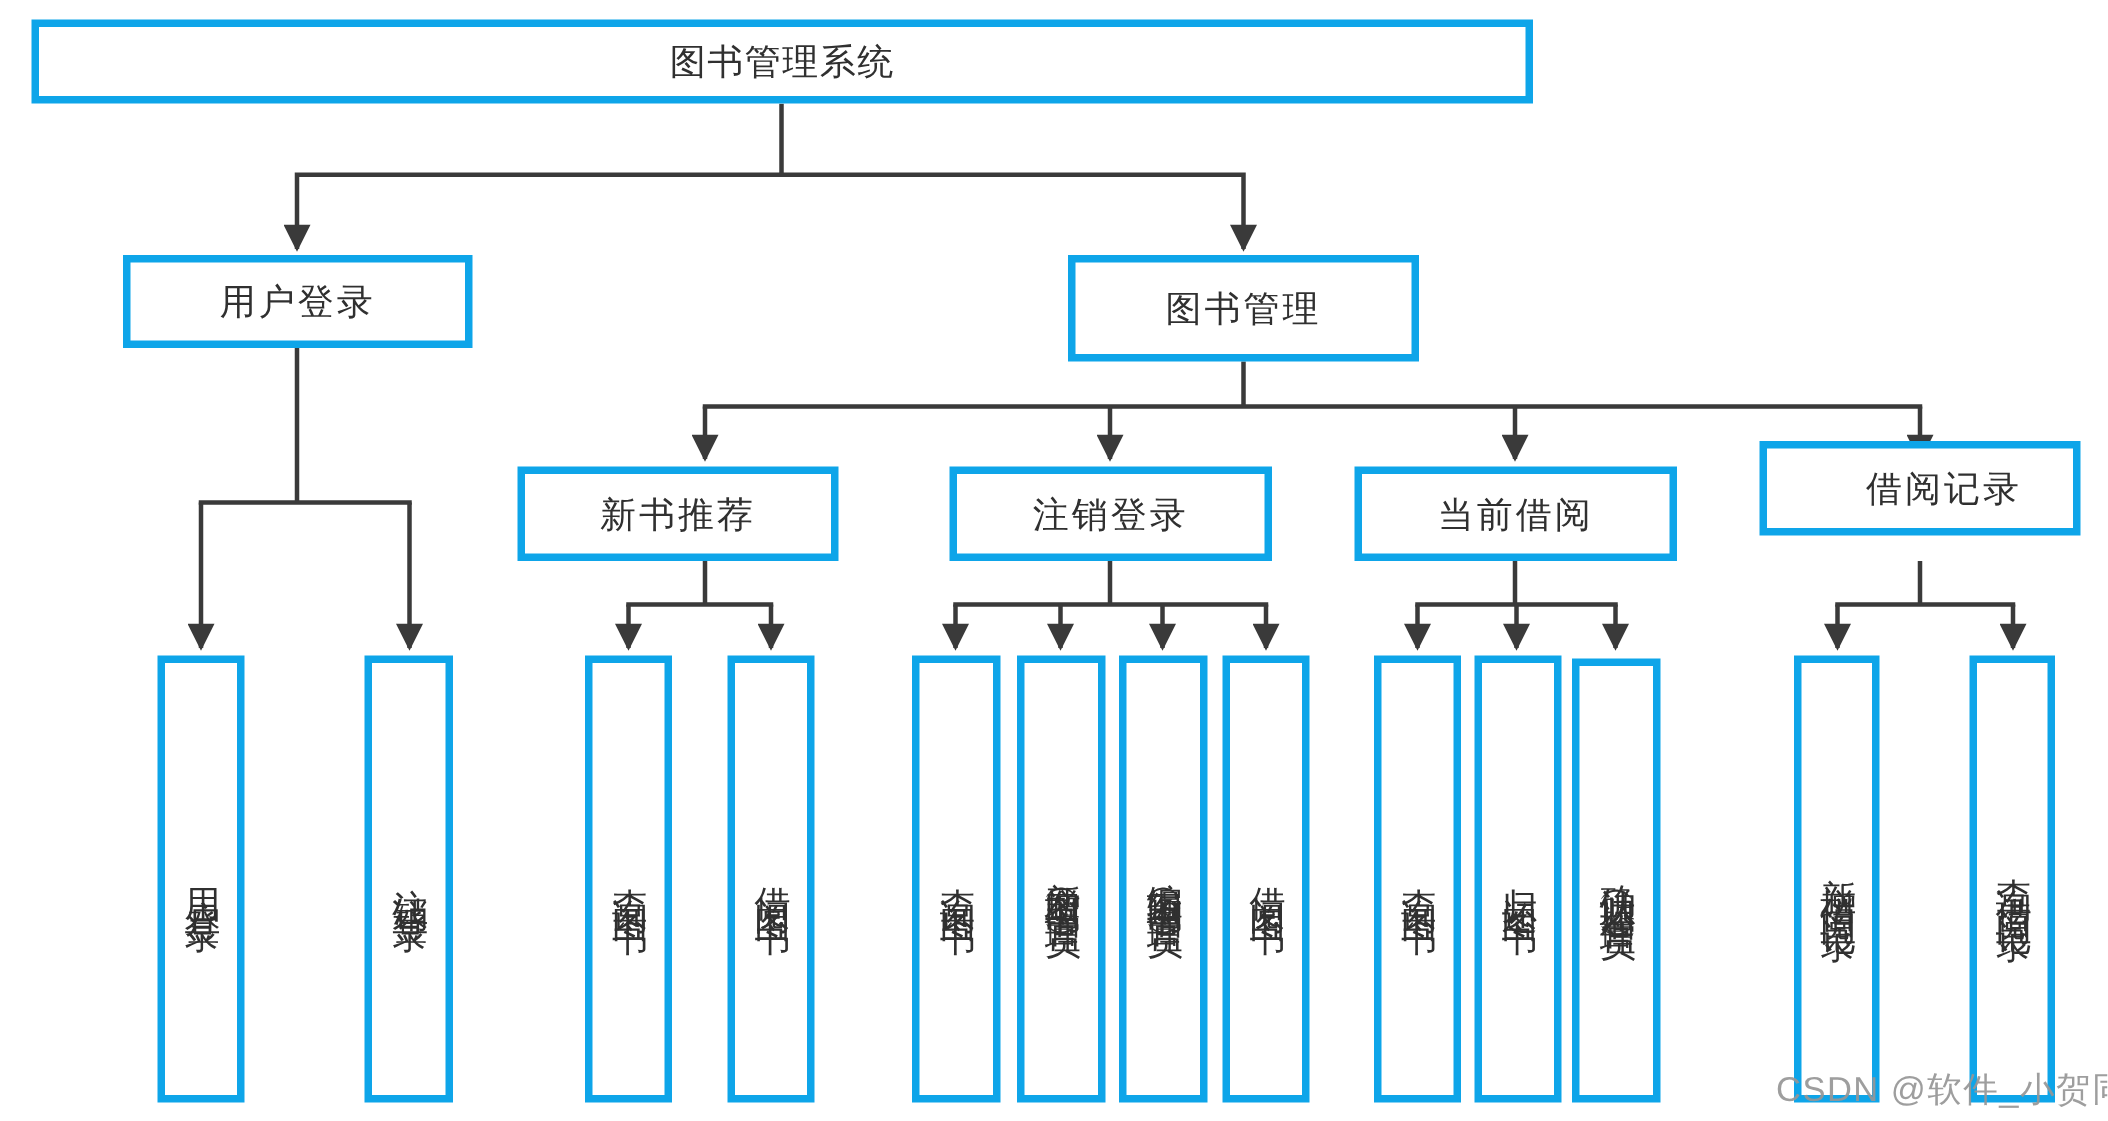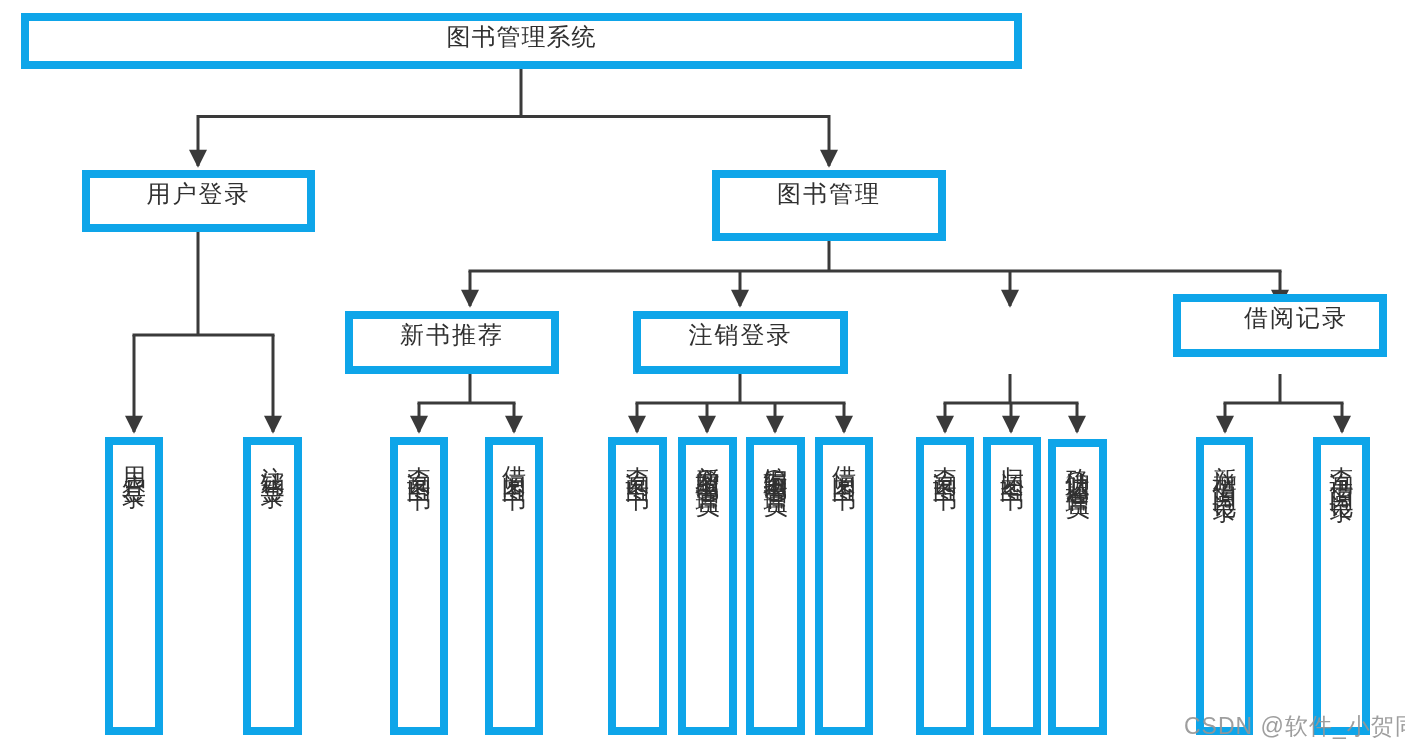--- a/index.html
+++ b/index.html
@@ -8,22 +8,22 @@
     width:1405px;height:747px;
     background:#ffffff;
     font-family:"Liberation Sans","DejaVu Sans",sans-serif;
     overflow:hidden;
   }
   .connectors{position:absolute;left:0;top:0;z-index:1;}
   .node{
     position:absolute;
     box-sizing:border-box;
     background:#ffffff;
-    border:8px solid #0ea5e9;
-    display:flex;align-items:flex-start;justify-content:center;
+    border:5px solid #0ea5e9;
+    display:flex;align-items:center;justify-content:center;
     color:#303030;
     z-index:2;
   }
   .node-h{font-size:24px;letter-spacing:2px;}
   .node-root{font-size:24px;letter-spacing:1px;}
   .node-v{padding-top:2px;}
   .node-v .vtext{
     writing-mode:vertical-rl;
     text-orientation:mixed;
     font-size:24px;
@@ -100,20 +100,23 @@
   <div class="node node-h" style="left:712px;top:170px;width:234px;height:71px;">
     <span>图书管理</span>
   </div>
 
   <div class="node node-h" style="left:345px;top:311px;width:214px;height:63px;">
     <span>新书推荐</span>
   </div>
   <div class="node node-h" style="left:633px;top:311px;width:215px;height:63px;">
     <span>注销登录</span>
   </div>
+  <div class="node node-h" style="left:903px;top:311px;width:215px;height:63px;">
+    <span>当前借阅</span>
+  </div>
   <div class="node node-h" style="left:1173px;top:294px;width:214px;height:63px;padding-left:32px;">
     <span>借阅记录</span>
   </div>
 
   <div class="node node-v" style="left:105px;top:437px;width:58px;height:298px;">
     <span class="vtext">用户登录</span>
   </div>
   <div class="node node-v" style="left:243px;top:437px;width:59px;height:298px;">
     <span class="vtext">注销登录</span>
   </div>

